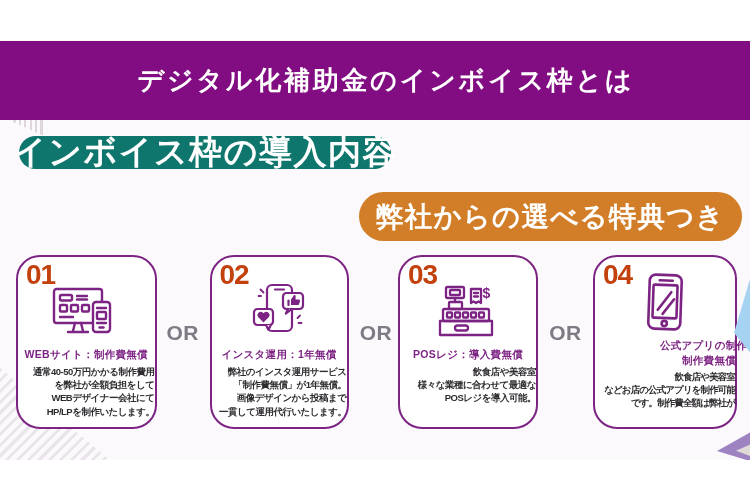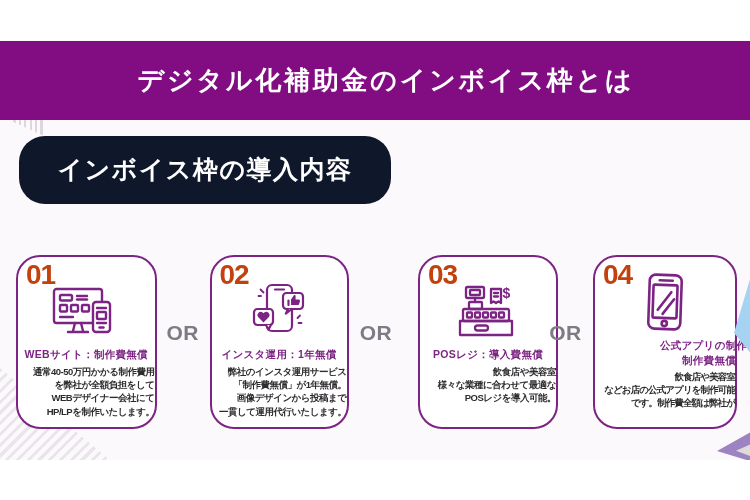--- a/index.html
+++ b/index.html
@@ -36,37 +36,37 @@
     position:absolute; left:0; top:328px; width:110px; height:92px;
     background:repeating-linear-gradient(135deg,#e9e5ea 0 3px,rgba(0,0,0,0) 3px 7.6px);
     clip-path:polygon(0 0,0 100%,100% 100%);
   }
   
   .pill {
     position:absolute; display:flex; align-items:center; justify-content:center;
     white-space:nowrap;
   }
   .pill-primary {
-    left:19px; top:95.5px; width:372px; height:68px;
-    background:#0f172a; border-radius:26px;
-    color:#ffffff; font-size:25px; font-weight:800; letter-spacing:1.5px;
+    left:19px; top:95.5px; width:372px; height:33px;
+    background:#0f766e; border-radius:26px;
+    color:#ffffff; font-size:33px; font-weight:800; letter-spacing:1.5px;
   }
   .pill-accent {
     left:359px; top:152px; width:383px; height:49px;
     background:#d27e28; border-radius:25px;
     color:#ffffff; font-size:27.5px; font-weight:800; letter-spacing:1.2px;
   }
   
   .card {
     position:absolute; top:214.5px; height:174px;
     background:#ffffff; border:2px solid #7c2383; border-radius:24px;
   }
   .card1 { left:16px;    width:140.5px; }
   .card2 { left:209.5px; width:139px;   }
-  .card3 { left:398px;   width:140px;margin-left:20px;   }
+  .card3 { left:398px;   width:140px;   }
   .card4 { left:593px;   width:144px;   }
   .card-num {
     position:absolute; left:8px; top:2px;
     font-size:28px; font-weight:700; color:#c2410c; letter-spacing:-1px;
   }
   .card-icon {
     position:absolute; left:0; width:100%; display:flex; justify-content:center;
   }
   .card1 .card-icon { top:30px; }
   .card2 .card-icon { top:26px; }
@@ -108,20 +108,23 @@
       <span class="banner-title">デジタル化補助金のインボイス枠とは</span>
     </div>
 
     <div class="mini-stripes"></div>
     <div class="corner-stripes"></div>
 
     <div class="pill pill-primary">
       <span>インボイス枠の導入内容</span>
     </div>
 
+    <div class="pill pill-accent">
+      <span>弊社からの選べる特典つき</span>
+    </div>
 
     <div class="card card1">
       <div class="card-num">01</div>
       <div class="card-icon">
         <svg width="70" height="52" viewBox="0 0 70 52" fill="none" stroke="#7c2383" stroke-width="2.4" stroke-linecap="round" stroke-linejoin="round">
           <rect x="3" y="2" width="48" height="34" rx="2.5"></rect>
           <rect x="9" y="8" width="12" height="5.5" rx="1.5"></rect>
           <line x1="26" y1="9" x2="36" y2="9"></line>
           <line x1="26" y1="12.5" x2="36" y2="12.5"></line>
           <rect x="9" y="18" width="7" height="6.5" rx="1"></rect>

